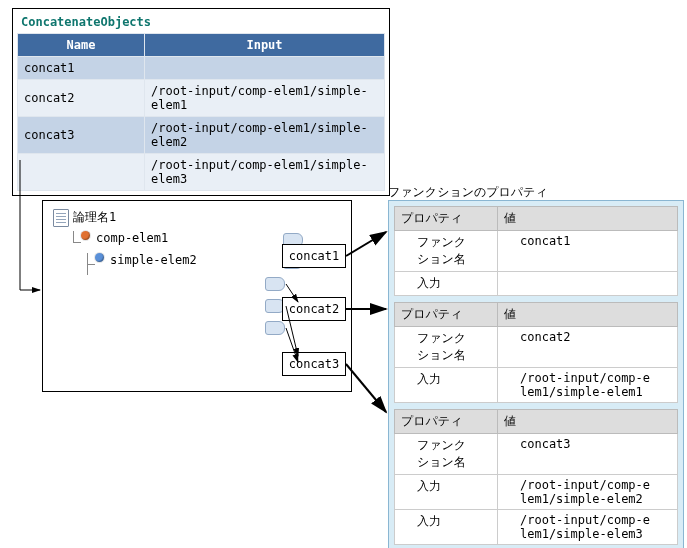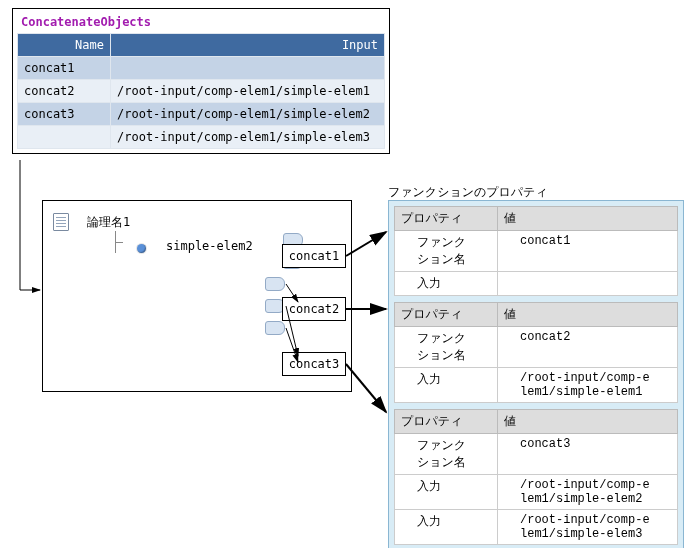--- a/index.html
+++ b/index.html
@@ -16,35 +16,35 @@
   .concat-box {
     position: absolute;
     left: 12px;
     top: 8px;
     width: 368px;
     border: 1px solid #000;
     padding: 4px;
     background: #fff;
   }
   .concat-title {
-    color: #a21caf;
+    color: #0f766e;
     font-weight: bold;
     padding: 2px 4px;
   }
   .co-table {
     width: 100%;
     border-collapse: collapse;
     margin-top: 2px;
   }
   .co-table th {
     background: #3f6aa0;
     color: #fff;
-    text-align: right;
-    font-weight: normal;
-    padding: 4px 6px;
+    text-align: center;
+    font-weight: bold;
+    padding: 4px 23px;
     border: 1px solid #dfe6ee;
   }
   .co-table td {
     padding: 4px 6px;
     border: 1px solid #dfe6ee;
   }
   .co-odd { background: #c4d3e6; }
   .co-even { background: #e9eff6; }
 
   .import-label {
@@ -60,24 +60,23 @@
     width: 308px;
     height: 190px;
     border: 1px solid #000;
     background: #fff;
   }
   .tree {
     padding: 8px 10px;
   }
   .tree-line {
     display: flex;
-    align-items: flex-end;
+    align-items: flex-start;
     height: 22px;
     position: relative;
-    gap: 14px;
   }
   .doc-icon {
     width: 14px; height: 16px;
     background: #fff;
     border: 1px solid #7a8aa0;
     border-radius: 1px;
     position: relative;
     margin-right: 4px;
   }
   .doc-icon:before {
@@ -132,21 +131,20 @@
     width: 284px;
     background: #d8ecf6;
     border: 1px solid #8ab6d2;
     padding: 5px;
   }
   .prop-table {
     width: 100%;
     border-collapse: collapse;
     background: #eab308;
     margin-bottom: 6px;
-    font-family: Liberation Mono, monospace;
   }
   .prop-table:last-child { margin-bottom: 0; }
   .prop-table th {
     background: #dddddd;
     color: #000;
     text-align: left;
     font-weight: normal;
     padding: 3px 6px;
     border: 1px solid #bbb;
   }
@@ -198,20 +196,26 @@
 
 <div class="import-label">マッピング定義へインポート</div>
 <div class="import-box">
   <div class="tree">
     <div class="tree-line">
       <span class="doc-icon"></span>
       <span>論理名1</span>
     </div>
     <div class="tree-line">
       <span class="tree-guide"></span>
+        <span class="tree-guide l"></span>
+      <span class="dot dot-orange"></span>
+      <span>comp-elem1</span>
+    </div>
+    <div class="tree-line">
+      <span class="tree-guide"></span>
         <span class="tree-guide"></span>
         <span class="tree-guide t"></span>
       <span class="dot dot-blue"></span>
       <span>simple-elem2</span>
     </div>
   </div>
 
   <span class="port" style="left:240px; top:32px"></span>
   <span class="port" style="left:240px; top:54px"></span>
   <span class="port" style="left:222px; top:76px"></span>

